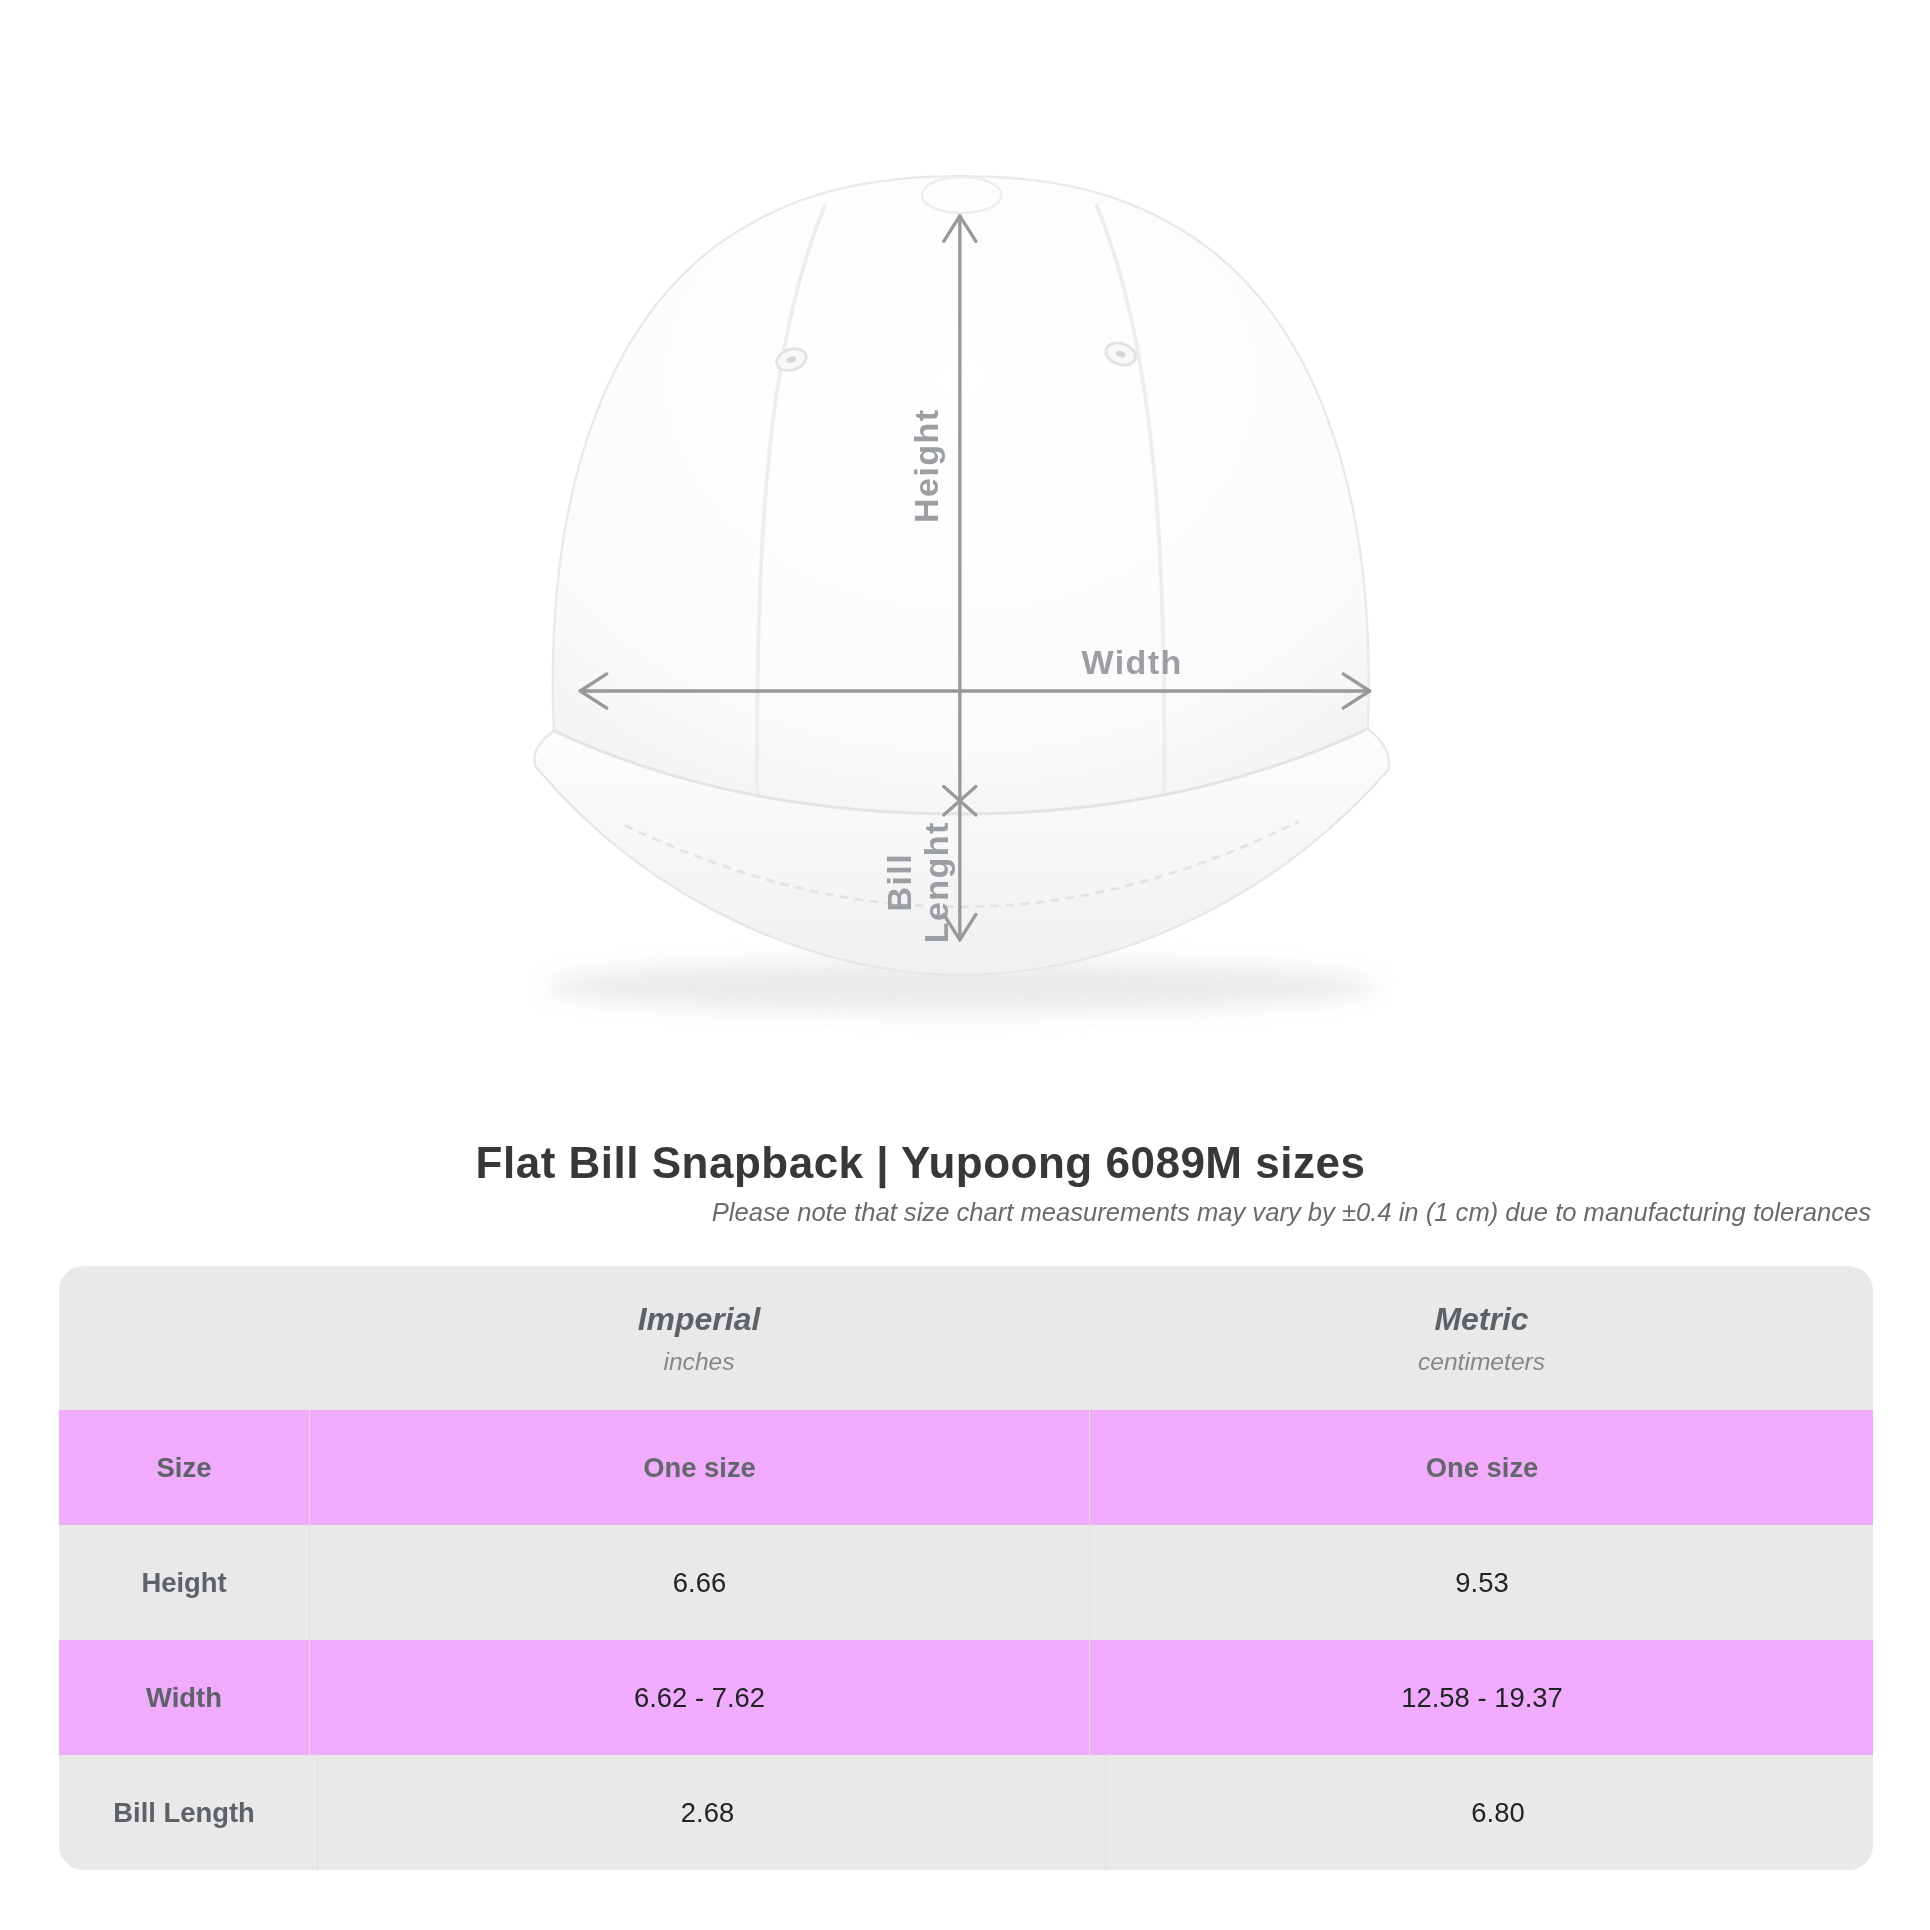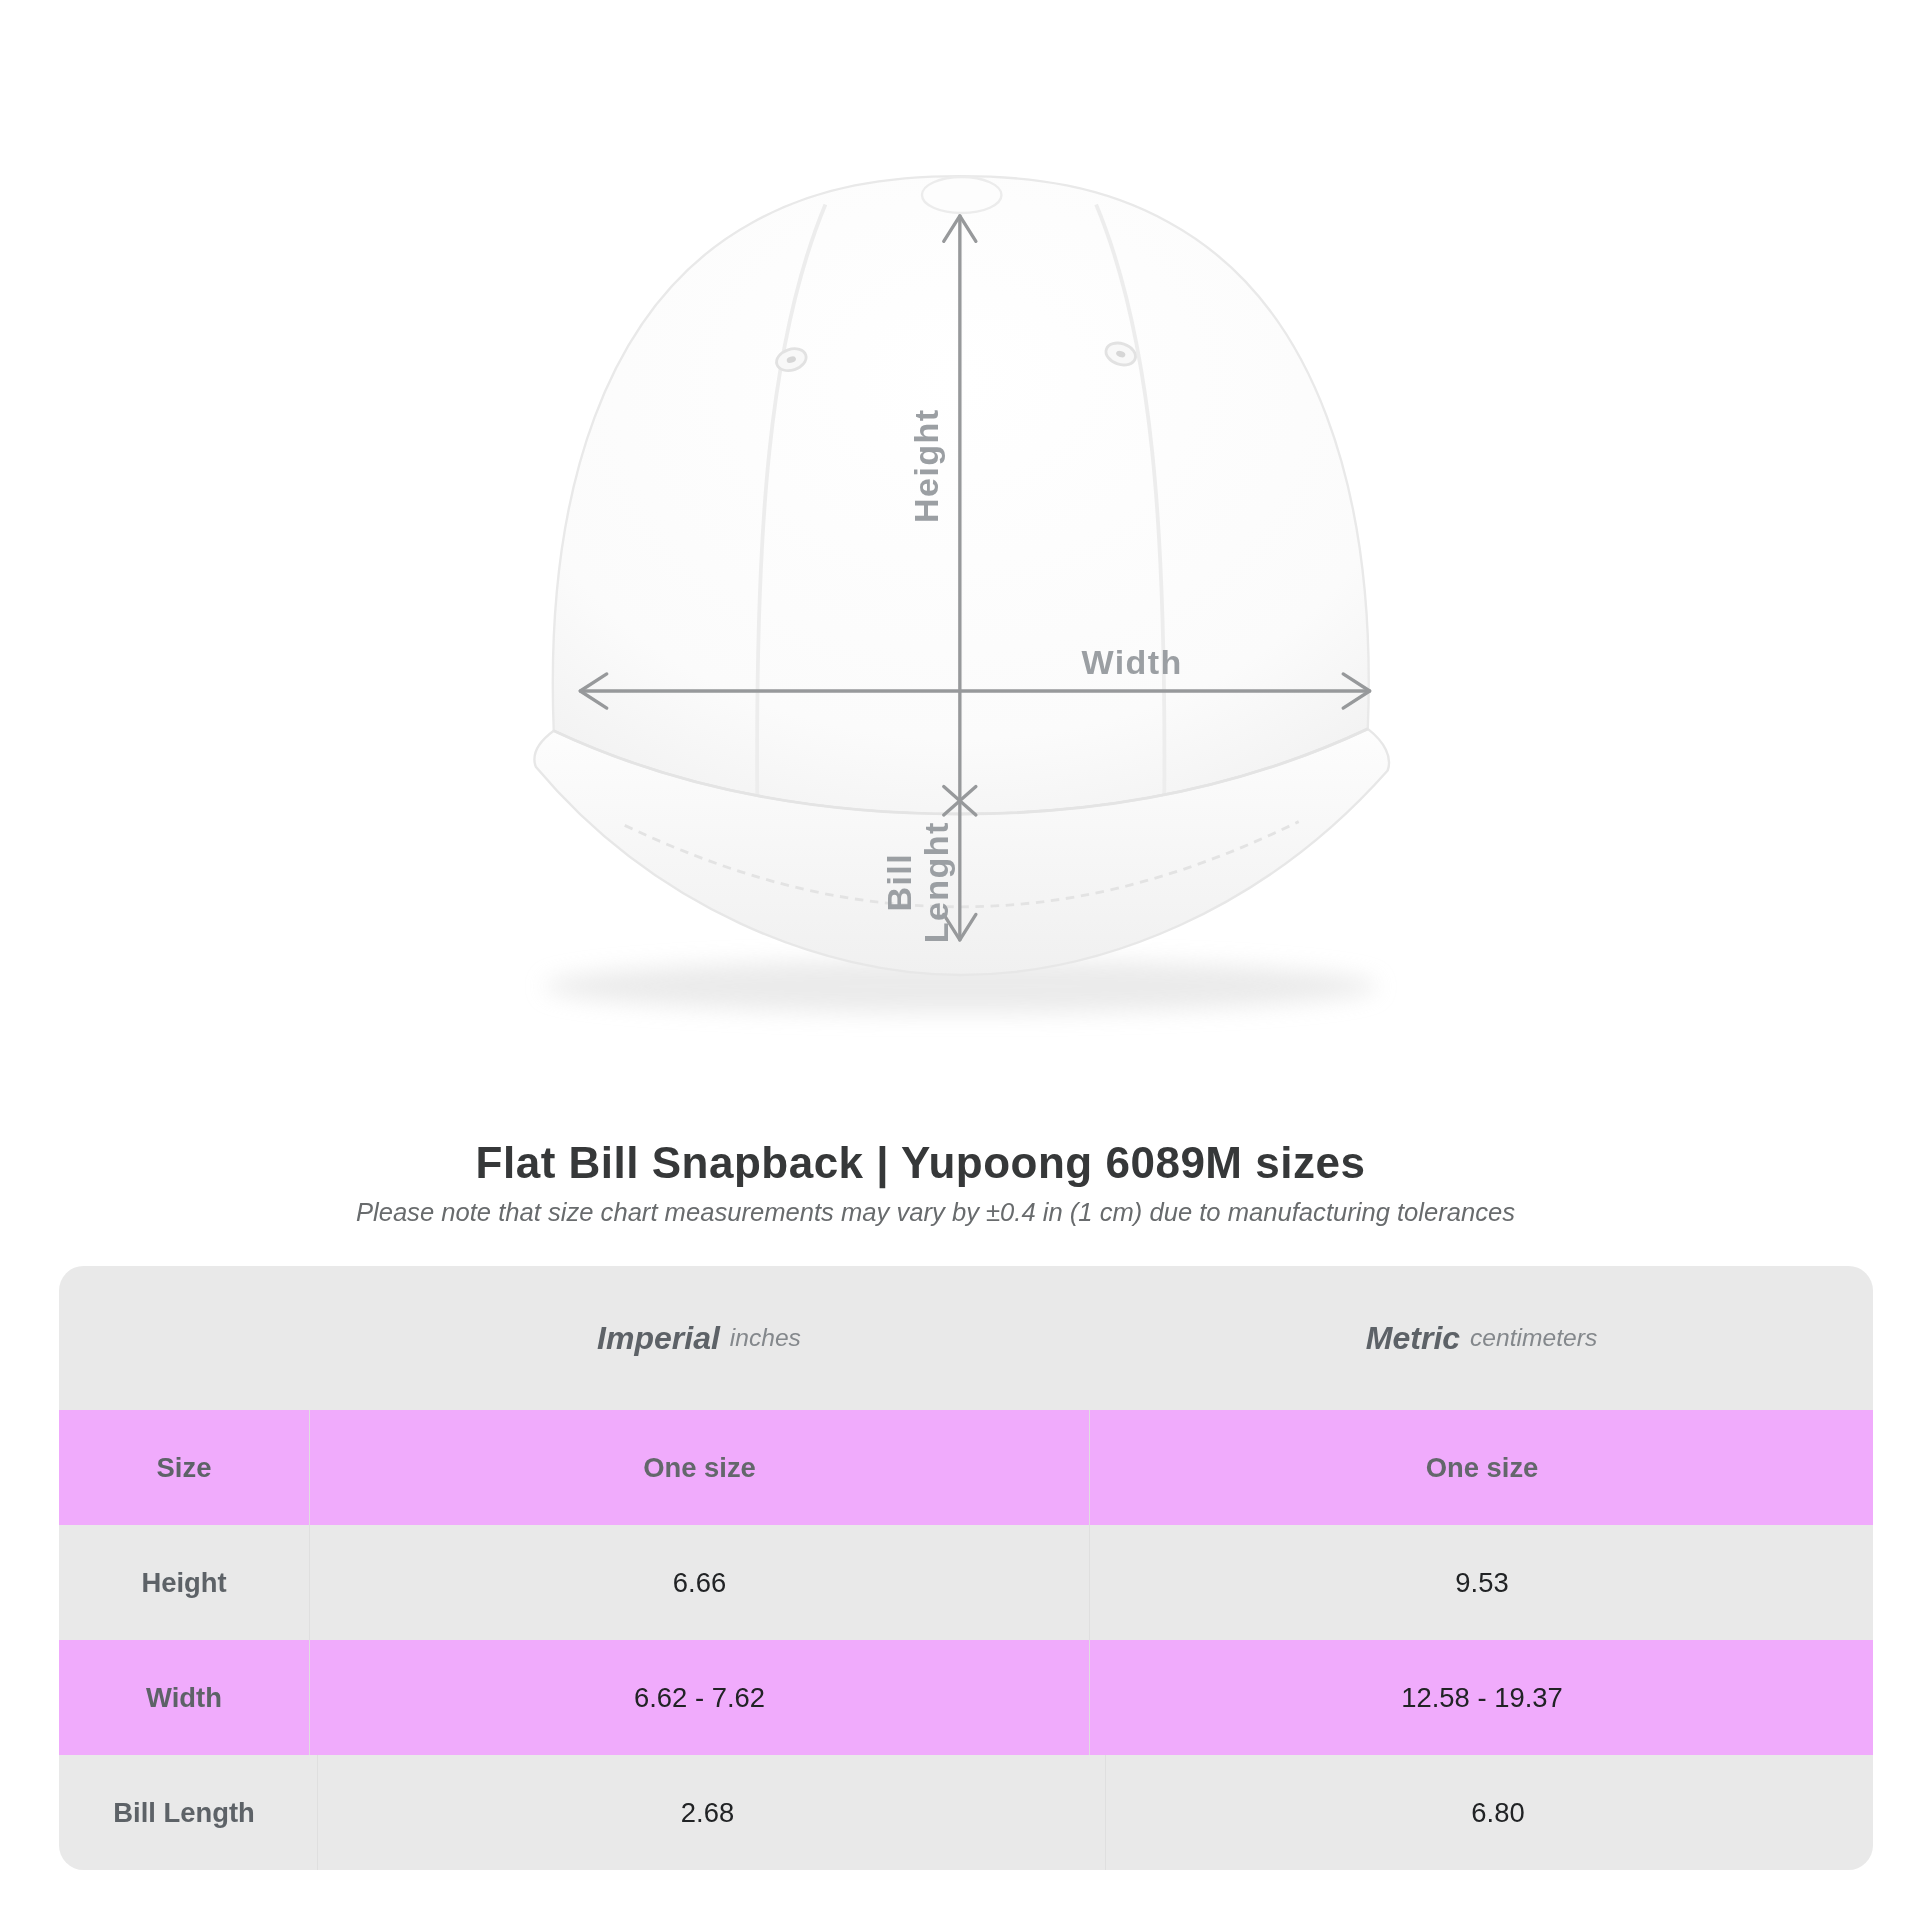--- a/index.html
+++ b/index.html
@@ -13,29 +13,29 @@
     font-family:"Liberation Sans","DejaVu Sans",sans-serif;
     font-weight:bold;font-size:36px;letter-spacing:1.5px;fill:#9b9fa3;
   }
   
   .title{
     position:absolute;top:1138px;left:0;width:1841px;margin:0;
     text-align:center;font-size:44px;font-weight:bold;color:#363839;letter-spacing:0.5px;
   }
   .subtitle{
     position:absolute;top:1198px;left:0;width:1871px;margin:0;
-    text-align:center;font-size:25.6px;font-style:italic;color:#686b6d;
+    text-align:right;font-size:25.6px;font-style:italic;color:#686b6d;
   }
   
   .size-table{position:absolute;top:1266px;left:59px;width:1814px;}
   .thead{
     display:grid;grid-template-columns:250px 780px 785px;height:144px;
     background:#e9e9e9;border-radius:24.6px 24.6px 0 0;
   }
-  .th{display:flex;align-items:center;justify-content:center;gap:10px;}
+  .th{display:flex;flex-direction:column;align-items:center;justify-content:center;gap:10px;}
   .th-name{font-size:32px;font-weight:bold;font-style:italic;color:#5d6267;}
   .th-unit{font-size:24.6px;font-style:italic;color:#84888c;}
   .trow{display:grid;grid-template-columns:250px 780px 785px;height:115px;background:#f0abfc;}
   .trow.alt{background:#e9e9e9;}
   .trow:last-child{border-radius:0 0 24.6px 24.6px;gap:8px;}
   .td{display:flex;align-items:center;justify-content:center;font-size:27.4px;}
   .td-label{font-weight:bold;color:#5d6267;}
   .td-value{color:#212325;border-left:1.9px solid #dfdfdf;}
   .td-value.muted{color:#63676b;font-weight:bold;}
 </style>

